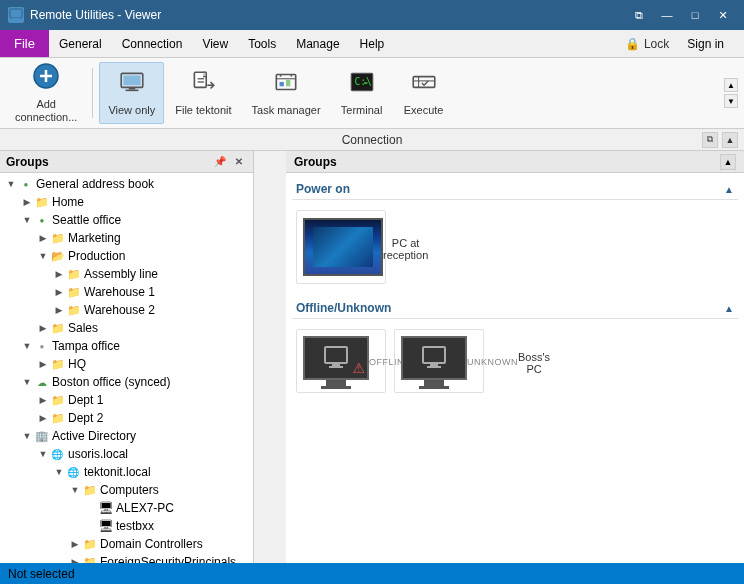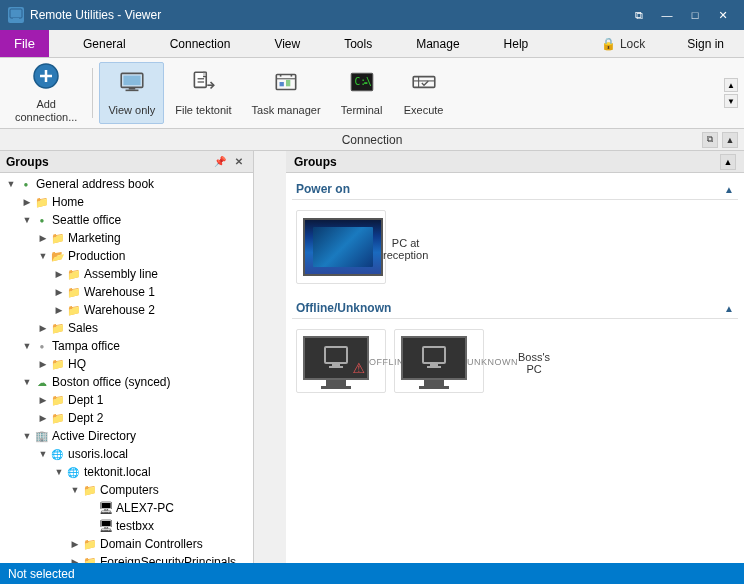--- a/index.html
+++ b/index.html
@@ -39,21 +39,20 @@
       font-size: 13px;
       cursor: pointer;
     }
     .menu-item {
       padding: 0 10px;
       height: 100%;
       display: flex;
       align-items: center;
       cursor: pointer;
       font-size: 12px;
-      margin-left: 24px;
     }
     .menu-bar-right { margin-left: auto; display: flex; align-items: center; gap: 8px; padding-right: 10px; }
     .lock-sign { display: flex; align-items: center; gap: 4px; font-size: 12px; color: #333; }
 
     
     .toolbar {
       background: #f8f8f8;
       border-bottom: 1px solid #ccc;
       display: flex;
       align-items: center;
@@ -209,21 +208,21 @@
     }
     .monitor-stand { width: 20px; height: 6px; background: #555; margin: 0 auto; }
     .monitor-base { width: 30px; height: 3px; background: #555; margin: 0 auto; }
 
     .device-label { font-size: 11px; margin-top: 3px; text-align: center; color: #333; }
     .device-status { font-size: 9px; color: #888; text-transform: uppercase; letter-spacing: 0.5px; margin-top: 1px; }
 
     
     .status-bar {
       background: #007acc;
-      color: #ffffff;
+      color: #000000;
       height: 22px;
       display: flex;
       align-items: center;
       padding: 0 8px;
       font-size: 12px;
     }
 
     
     ::-webkit-scrollbar { width: 12px; }
     ::-webkit-scrollbar-track { background: #f0f0f0; }

